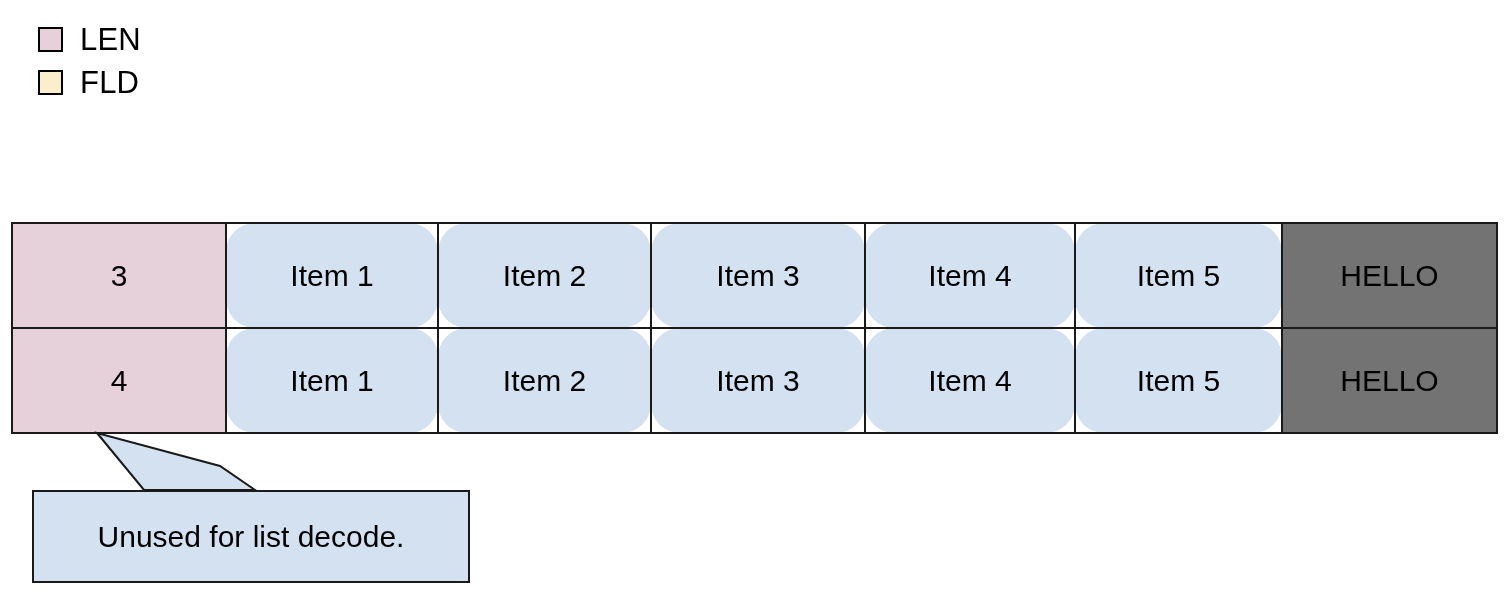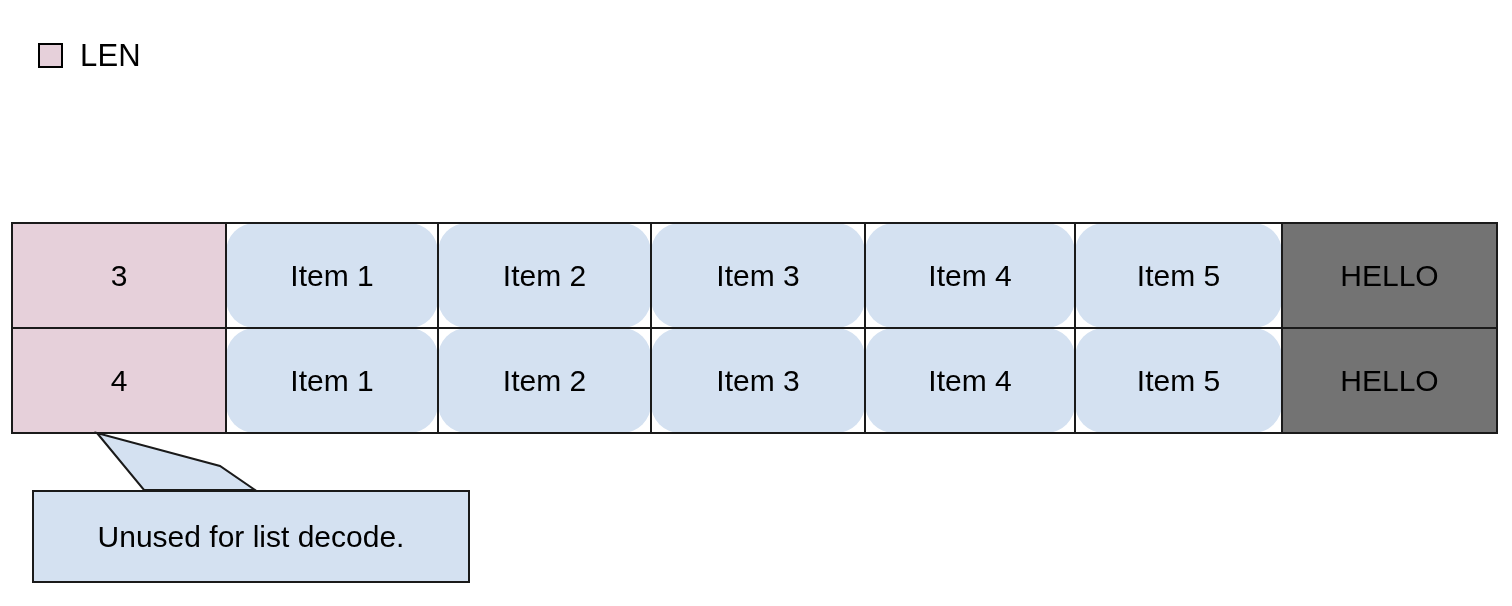--- a/index.html
+++ b/index.html
@@ -15,21 +15,20 @@
     font-family: "Liberation Sans", sans-serif;
     color: #000000;
   }
 
   
   #legend {
     position: absolute;
     left: 38px;
     top: 18px;
     width: 300px;
-    margin-top: 16px;
   }
   .legend-row {
     display: flex;
     align-items: center;
     height: 43px;
   }
   .legend-swatch {
     width: 25px;
     height: 25px;
     border: 2px solid #000000;
@@ -98,20 +97,24 @@
   }
 </style>
 </head>
 <body>
 
 <div id="legend">
   <div class="legend-row">
     <span class="legend-swatch" style="background:#e6d0da"></span>
     <span class="legend-label">LEN</span>
   </div>
+  <div class="legend-row">
+    <span class="legend-swatch" style="background:#fbeecb"></span>
+    <span class="legend-label">FLD</span>
+  </div>
 </div>
 
 <table id="packet-table">
   <colgroup>
     <col style="width:214px">
     <col style="width:212px">
     <col style="width:213px">
     <col style="width:214px">
     <col style="width:210px">
     <col style="width:207px">

